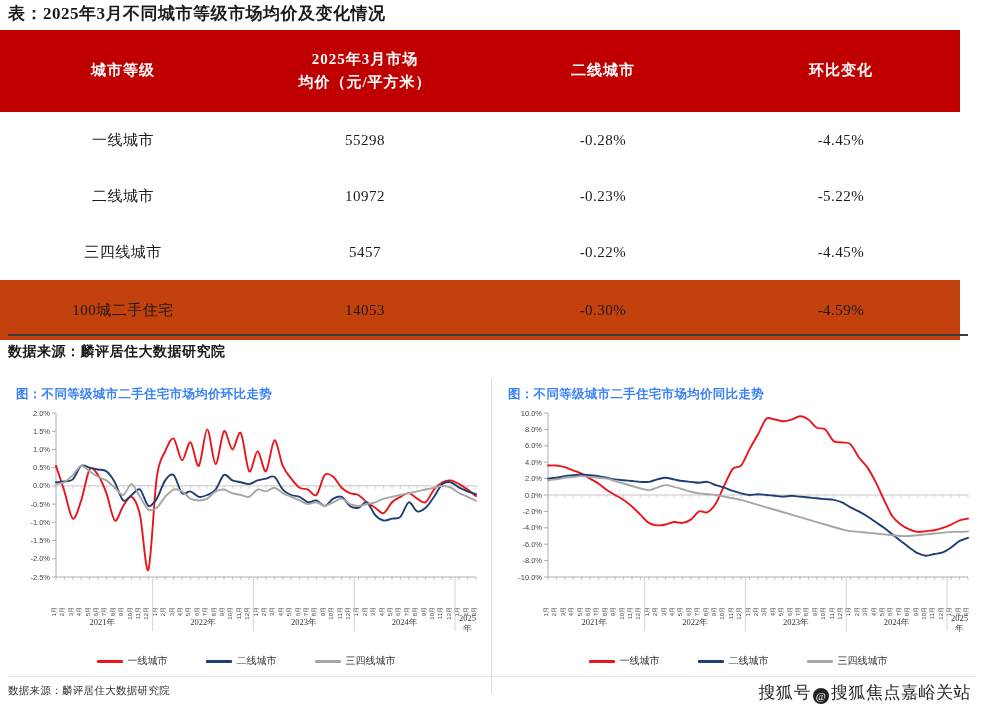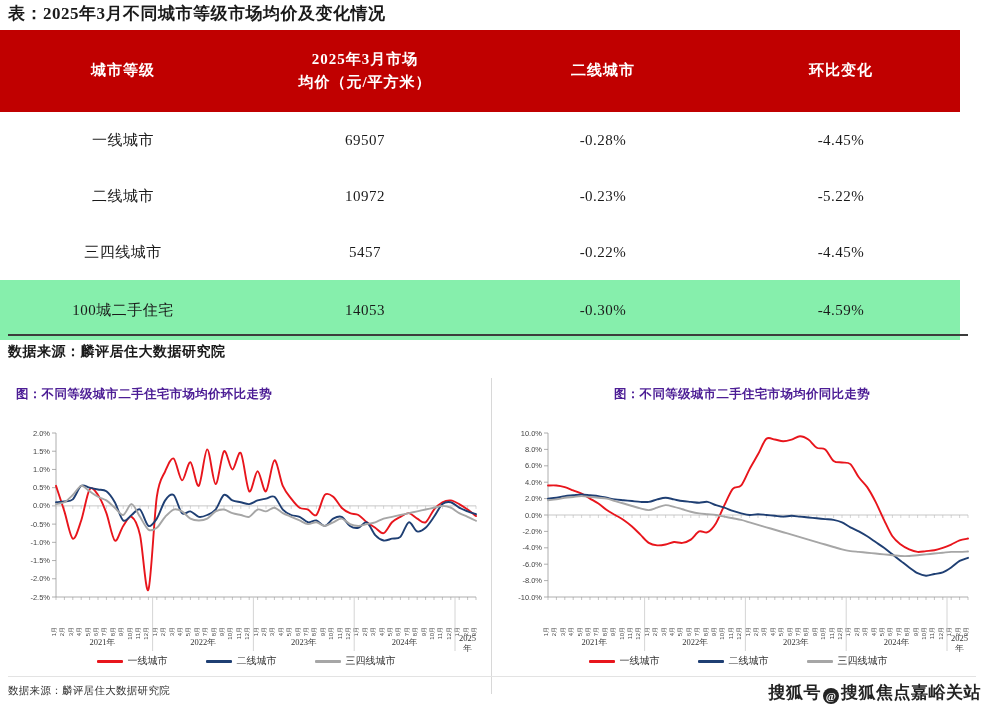--- a/index.html
+++ b/index.html
@@ -32,63 +32,63 @@
     padding:10px 4px;line-height:1.55;
     text-align:center;vertical-align:middle;
     border:none;letter-spacing:1px;
   }
   .tbl thead tr{height:82px;}
   .tbl tbody td{
     font-size:15px;text-align:center;color:#1a1a1a;
     padding:0;height:56px;border:none;font-weight:normal;
     letter-spacing:.5px;
   }
-  .tbl tbody tr.highlight td{background:#86efac;}
+  .tbl tbody tr.highlight td{background:#c2410c;}
   .tbl tbody tr.highlight{height:60px;}
   .rule-bottom{
     position:absolute;left:8px;width:960px;height:2px;background:#3c3c3c;
   }
 
   .src-note{
     position:absolute;left:8px;font-size:14px;font-weight:bold;color:#1a1a1a;
     letter-spacing:.5px;
   }
 
   
   .chart-sep{
     position:absolute;left:491px;top:378px;width:1px;height:316px;background:#d8d8d8;
   }
   .panel{position:absolute;top:378px;height:318px;}
   .panel.left{left:8px;width:476px;}
-  .panel.right{left:500px;width:476px;text-align:center;}
+  .panel.right{left:500px;width:476px;}
   .panel-title{
-    font-size:12.5px;font-weight:bold;color:#4c1d95;
+    font-size:12.5px;font-weight:bold;color:#3b82f6;
     margin:8px 0 0 8px;letter-spacing:.3px;white-space:nowrap;
   }
-  .plotwrap{position:relative;margin-top:24px;}
+  .plotwrap{position:relative;margin-top:4px;}
   .plotwrap svg{display:block;}
 
   .legend{
     position:absolute;left:0;width:100%;
     display:flex;justify-content:center;gap:38px;
     font-size:10px;color:#333;
   }
   .legend .item{display:flex;align-items:center;gap:5px;white-space:nowrap;}
   .legend .swatch{display:inline-block;width:26px;height:3px;border-radius:1px;}
 
   .footer-src{
     position:absolute;left:8px;top:684px;font-size:10.5px;color:#333;
     letter-spacing:.3px;
   }
   .footer-rule{
     position:absolute;left:8px;top:676px;width:968px;height:1px;background:#e3e3e3;
   }
   .watermark{
-    position:absolute;right:2px;top:681px;
-    font-size:17px;font-weight:bold;color:#111;letter-spacing:.5px;
+    position:absolute;right:12px;top:681px;
+    font-size:17px;font-weight:normal;color:#111;letter-spacing:.5px;
     white-space:nowrap;opacity:.92;
   }
   .wm-logo{
     display:inline-block;width:16px;height:16px;border-radius:50%;
     background:#111;color:#fff;font-size:11px;line-height:16px;text-align:center;
     vertical-align:-2px;margin:0 2px;
   }
   .axis-text{font-family:"Liberation Sans",sans-serif;font-size:7.5px;fill:#444;}
   .axis-text-v{font-family:"Liberation Sans",sans-serif;font-size:6px;fill:#444;}
   .yr-text{font-family:"Liberation Serif",serif;font-size:8.5px;fill:#333;}
@@ -114,21 +114,21 @@
           <div>2025年3月市场</div>
           <div>均价（元/平方米）</div>
         </th>
         <th>二线城市</th>
         <th>环比变化</th>
       </tr>
     </thead>
     <tbody>
       <tr>
         <td>一线城市</td>
-        <td>69507</td>
+        <td>55298</td>
         <td>-0.28%</td>
         <td>-4.45%</td>
       </tr>
       <tr>
         <td>二线城市</td>
         <td>10972</td>
         <td>-0.23%</td>
         <td>-5.22%</td>
       </tr>
       <tr>

